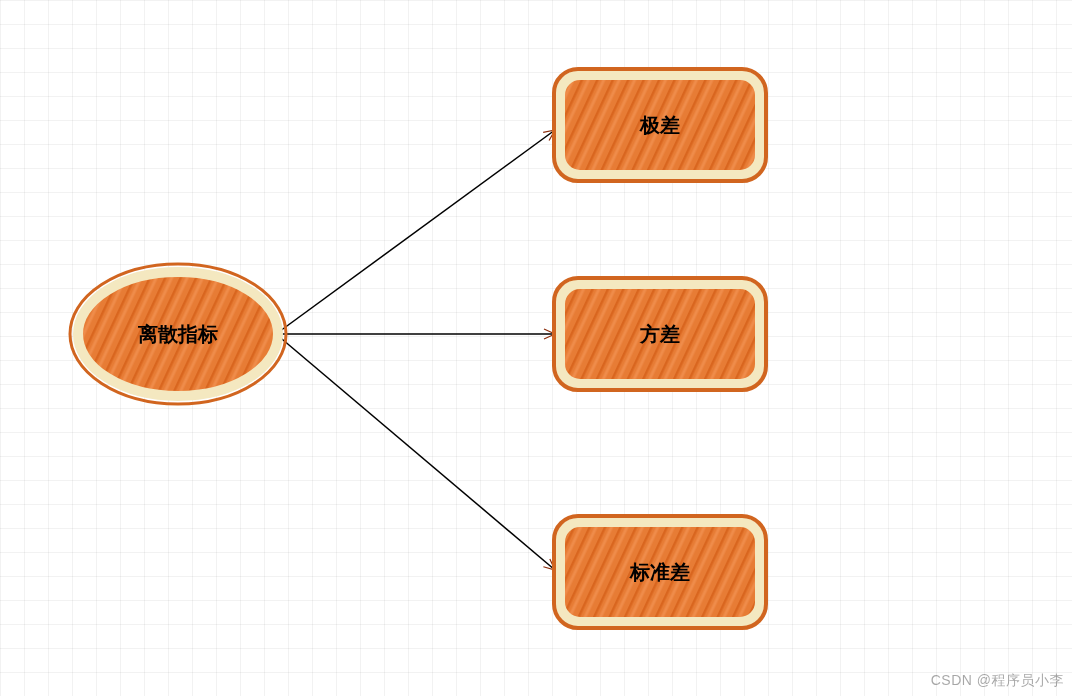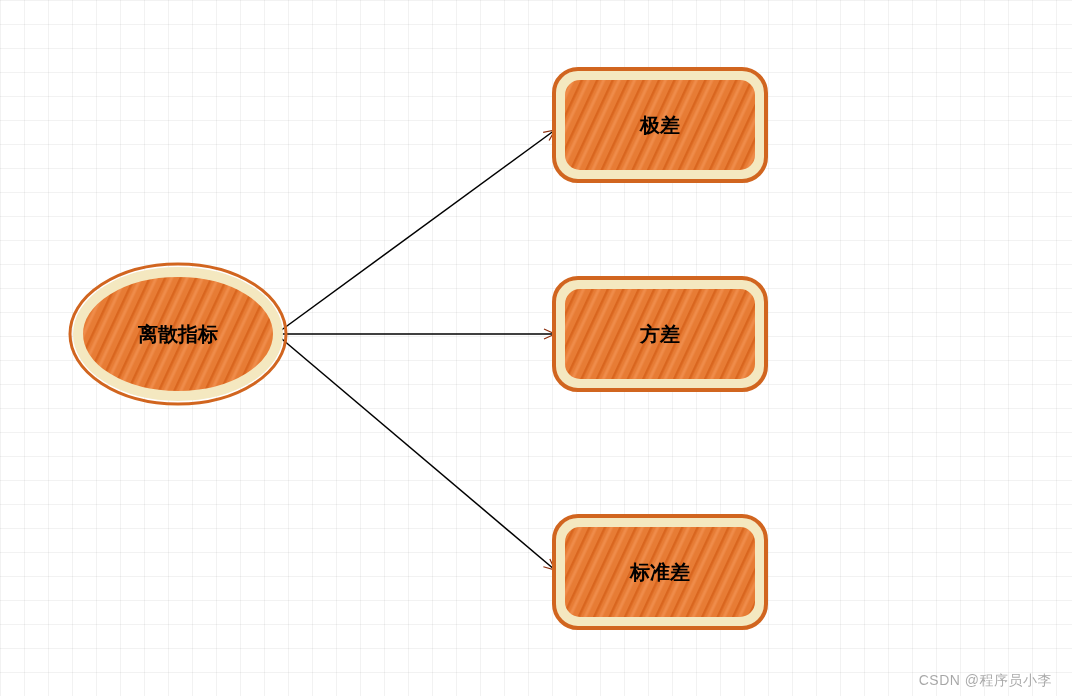--- a/index.html
+++ b/index.html
@@ -28,21 +28,21 @@
   }
   .node-label {
     font-weight: 700;
     font-size: 20px;
     fill: #000;
     text-anchor: middle;
     dominant-baseline: middle;
   }
   .watermark {
     position: absolute;
-    right: 20px;
+    right: 8px;
     bottom: 6px;
     font-size: 14px;
     color: rgba(0,0,0,0.35);
     letter-spacing: 0.5px;
     z-index: 2;
     pointer-events: none;
   }
 </style>
 </head>
 <body>

